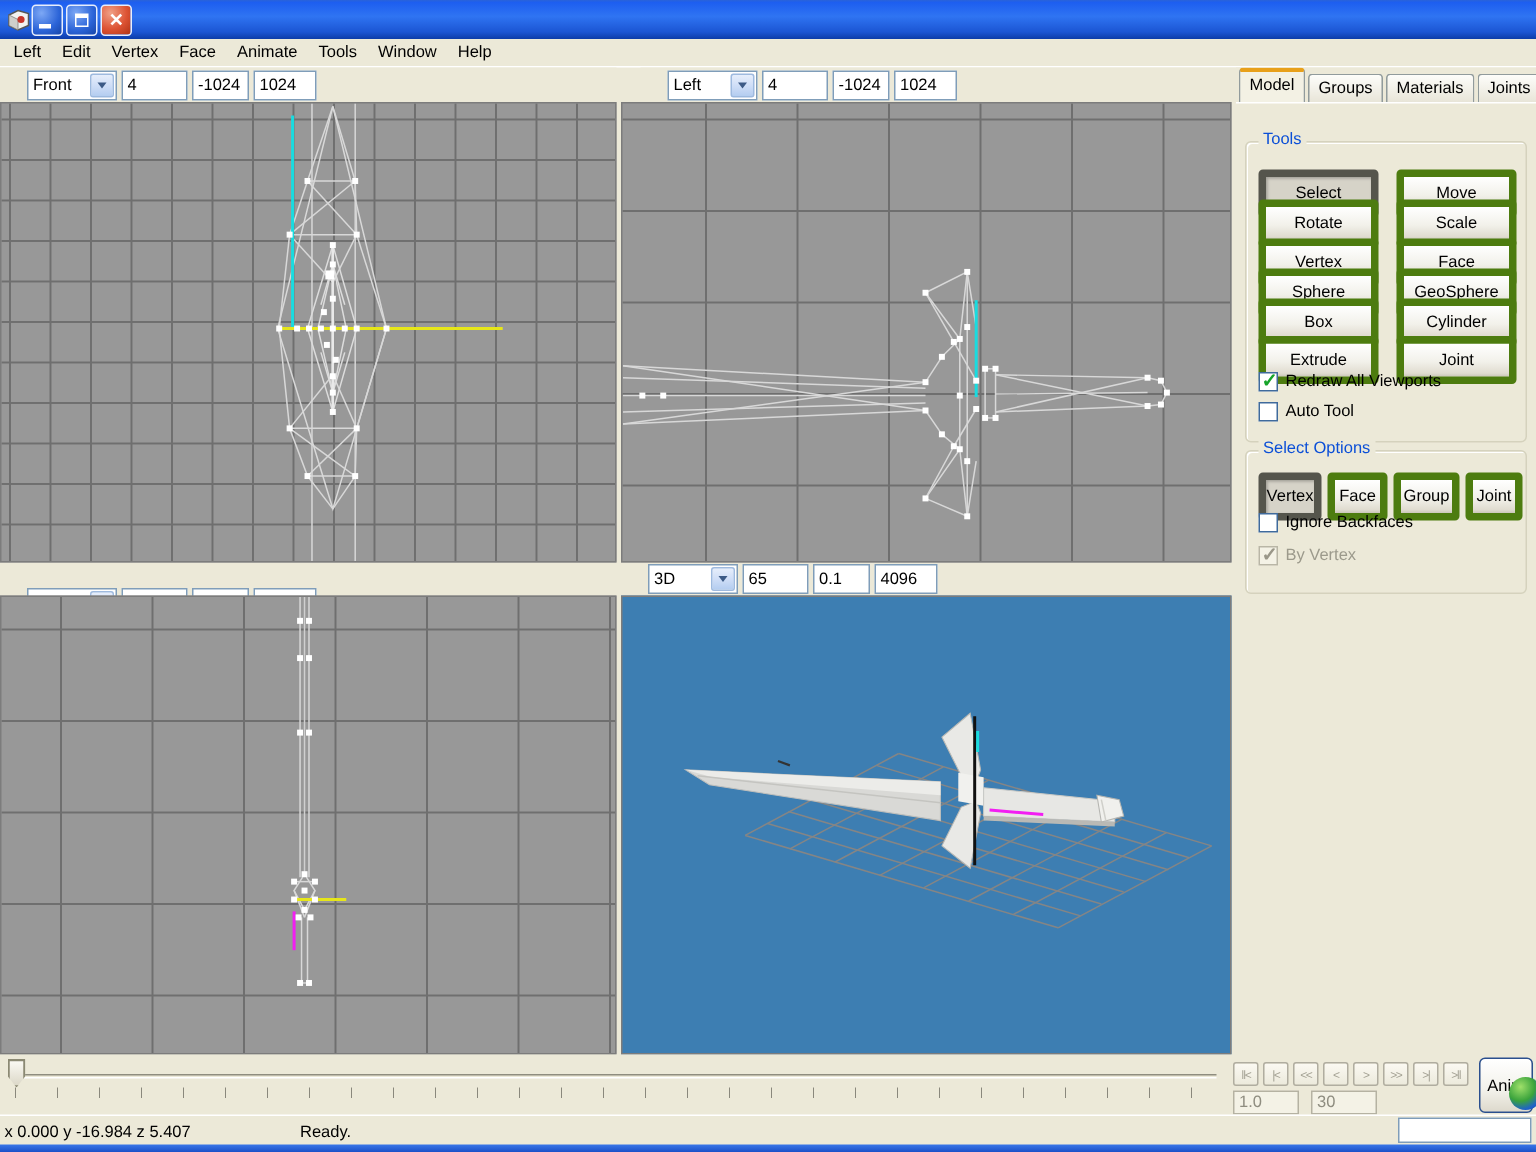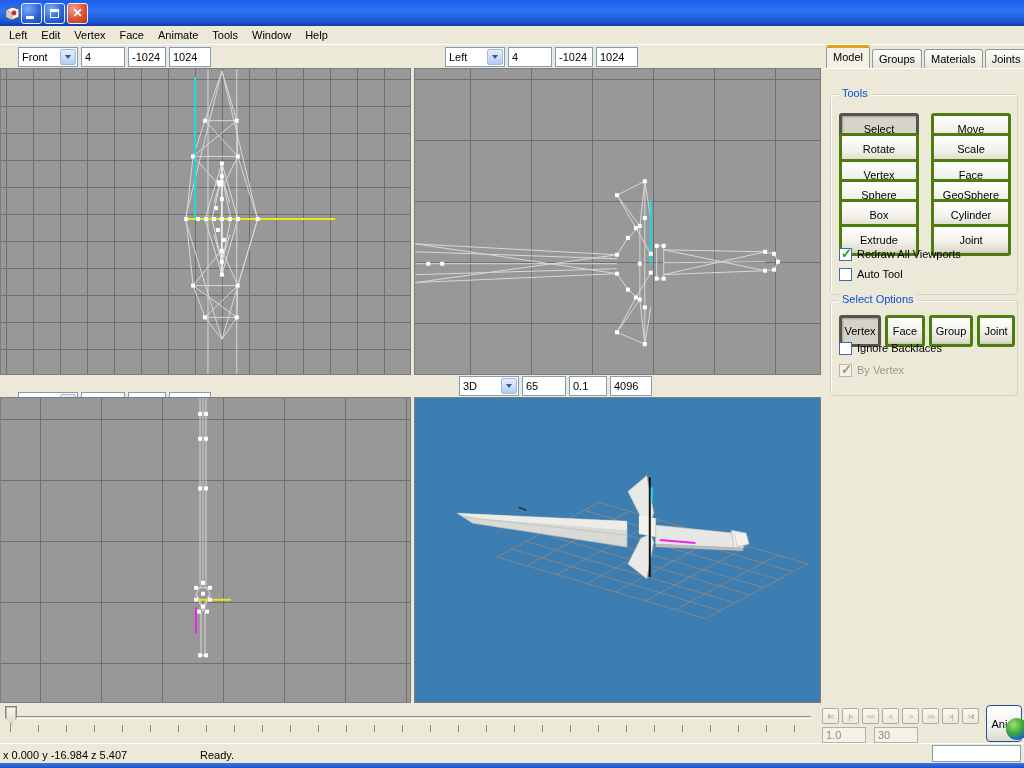--- a/index.html
+++ b/index.html
@@ -55,40 +55,40 @@
   .pos-top  { background-position:39px 21px; }
   .vp-3d { background:#3d7eb2; }
   .viewport svg { position:absolute; left:0; top:0; width:100%; height:100%; }
 
   .vp-h-front{ left:0;   top:45px;  width:411px; }
   .vp-front  { left:0;   top:68px;  width:411px; height:307px; }
   .vp-h-top  { left:0;   top:391px; width:411px; height:22px; }
   .vp-top    { left:0;   top:397px; width:411px; height:306px; }
   .vp-h-left { left:427px;top:45px; width:407px; }
   .vp-left   { left:414px;top:68px; width:407px; height:307px; }
-  .vp-h-3d   { left:414px;top:375px;width:407px; height:22px;margin-left:27px; }
+  .vp-h-3d   { left:414px;top:375px;width:407px; height:22px; }
   .vp-3dpos  { left:414px;top:397px;width:407px; height:306px; }
 
   
   .side-panel { position:absolute; left:824px; top:45px; width:200px; height:658px; background:#ece9d8; }
   .tab-strip { position:absolute; top:0; left:0; width:100%; height:23px; display:flex;
     align-items:flex-end; padding-left:2px; }
   .tab { border:1px solid #919b9c; border-bottom:none; border-radius:3px 3px 0 0; padding:2px 6px 3px;
     background:linear-gradient(180deg,#fdfdfa,#e8e5d8); height:19px; display:flex; align-items:center;
     margin-right:2px; cursor:default; }
   .tab.active { background:#f3f1e4; height:23px; border-top:3px solid #e8a01a; padding-top:1px; z-index:2; }
   .panel-body { position:absolute; top:23px; left:0; right:0; bottom:0; border-top:1px solid #fff; }
 
   .groupbox { position:absolute; border:1px solid #d5d2bd; border-radius:4px;
     box-shadow:inset 1px 1px 0 #fff; }
   .gb-label { position:absolute; top:-8px; left:8px; background:#ece9d8; padding:0 3px; color:#0b4fd7; }
   .gb-tools { left:6px; top:25px; width:188px; height:201px; }
   .gb-selopt { left:6px; top:231px; width:188px; height:96px; }
 
-  .xp-btn { position:absolute; height:32px; border:3px solid #4d7c0f; border-radius:3px;
+  .xp-btn { position:absolute; height:32px; border:5px solid #4d7c0f; border-radius:3px;
     background:linear-gradient(180deg,#ffffff,#f2f1ea 55%,#e0dcd0 90%,#cbc7ba);
     display:flex; align-items:center; justify-content:center; cursor:default; }
   .xp-btn.pressed { background:#d6d3c8; border-color:#55554c;
     box-shadow:inset 1px 1px 2px rgba(0,0,0,.25); }
   .colL{left:8px;width:80px;} .colR{left:100px;width:80px;}
   .r1{top:18px;} .r2{top:38px;} .r3{top:64px;} .r4{top:84px;} .r5{top:104px;} .r6{top:129px;}
 
   .check-row { position:absolute; display:flex; align-items:center; gap:5px; height:14px; }
   .xp-check { width:13px; height:13px; background:#fff; border:1px solid #3f6a9c; position:relative; flex:0 0 auto; }
   .xp-check.checked::after { content:"✓"; position:absolute; left:1px; top:-3px; color:#17a42a;

